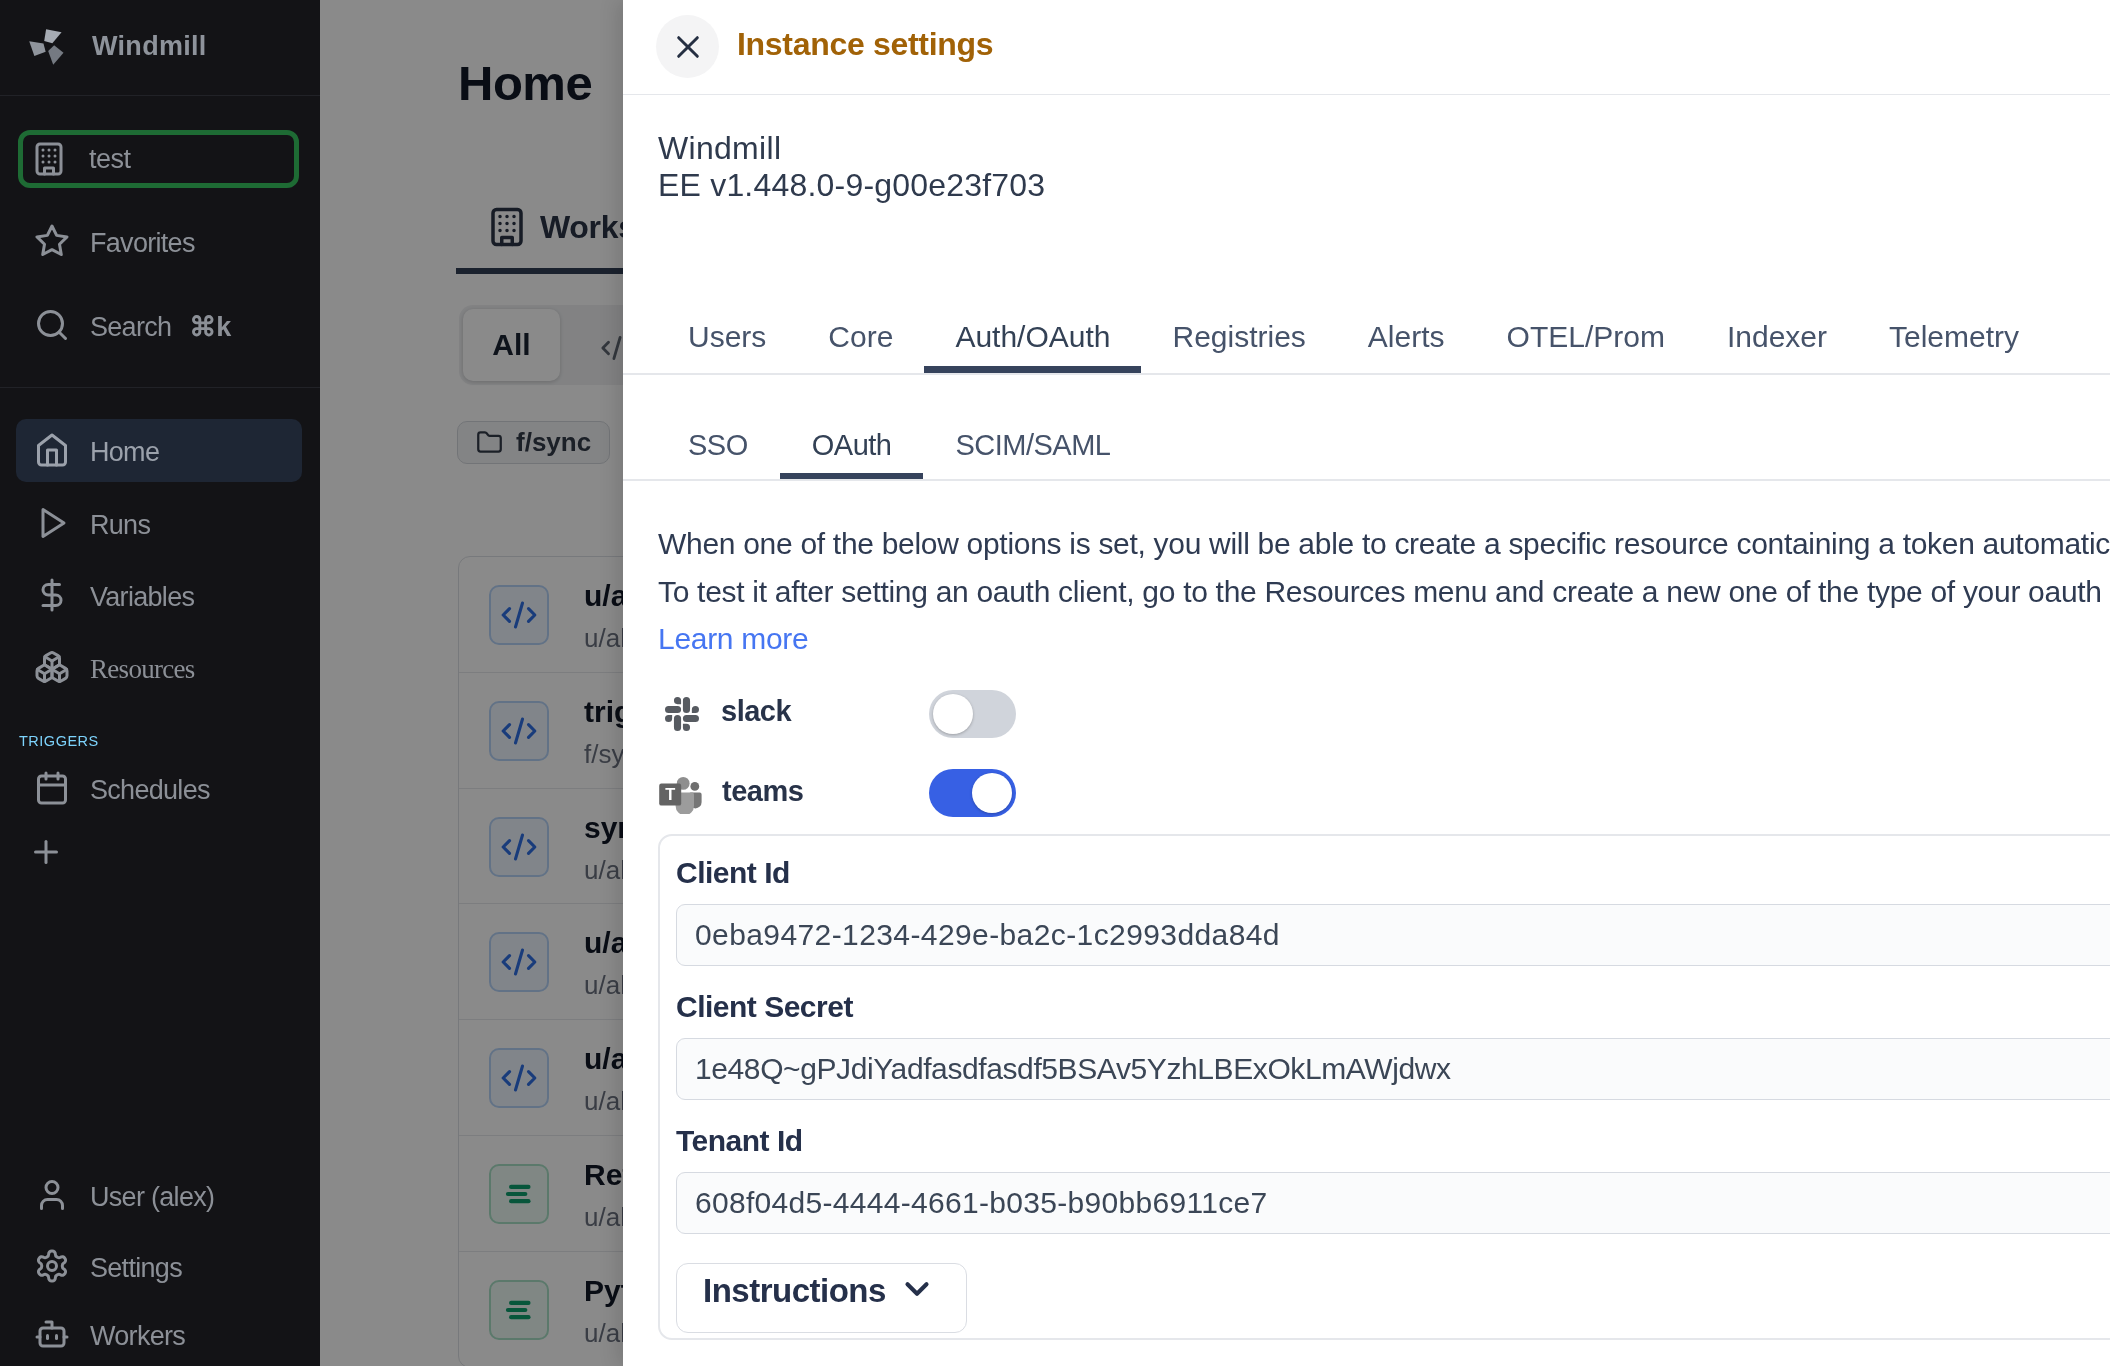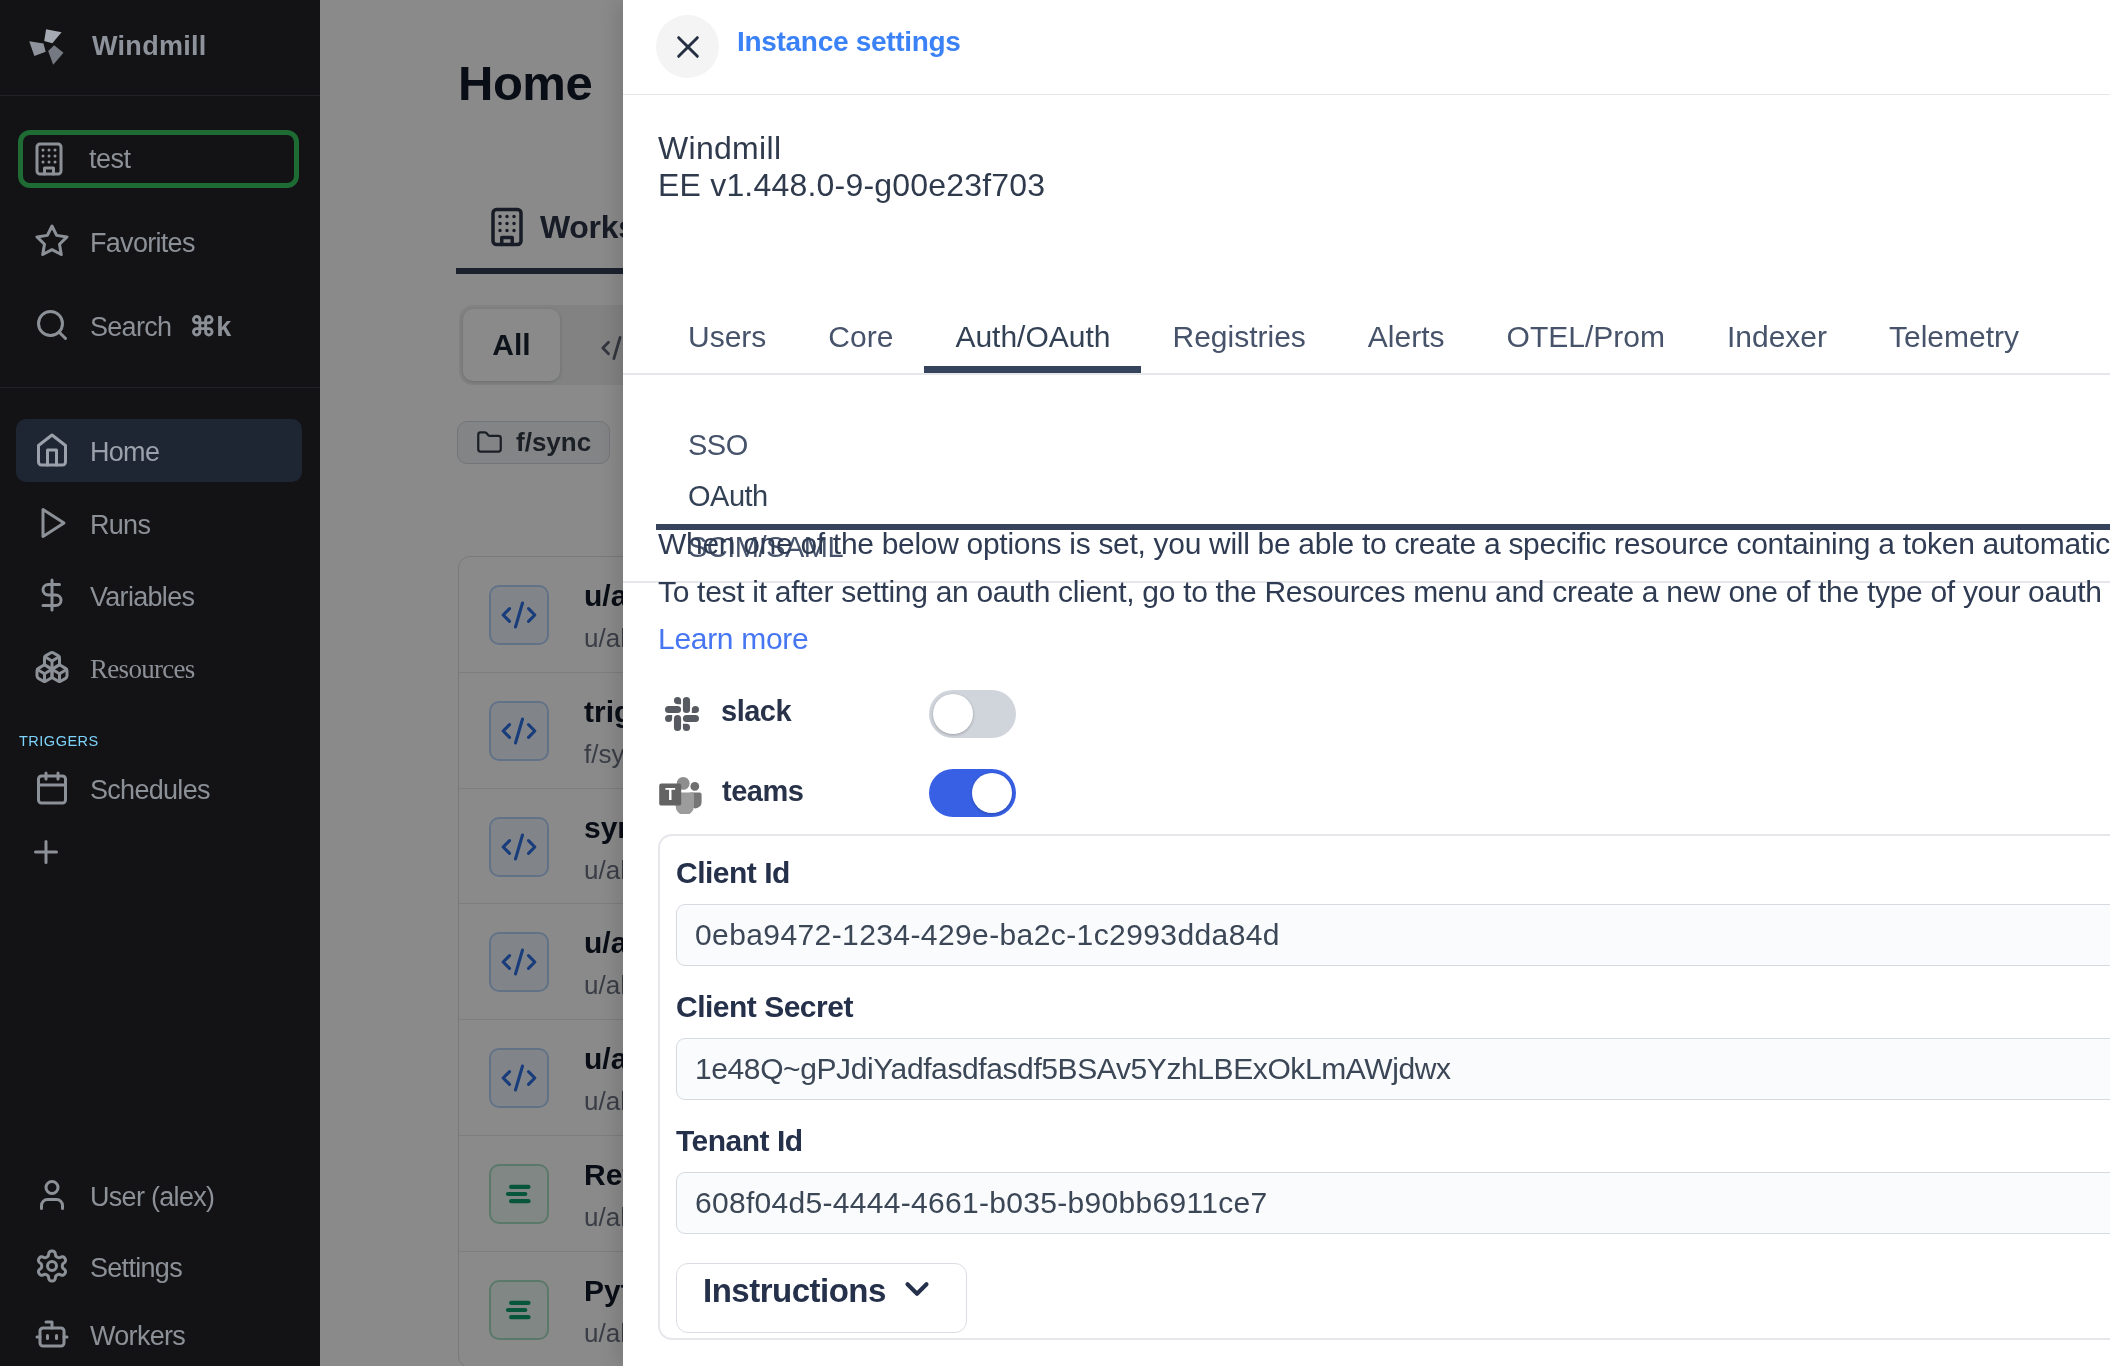--- a/index.html
+++ b/index.html
@@ -38,30 +38,30 @@
   .rt { position:absolute; left:125px; top:22px; font-size:30px; font-weight:bold; color:#111827; white-space:nowrap; }
   .rs { position:absolute; left:125px; top:66px; font-size:26px; color:#6b7280; white-space:nowrap; }
 
   
   #overlay { position:absolute; left:320px; top:0; width:1790px; height:1366px; background:rgba(0,0,0,0.46); z-index:40; }
 
   
   #drawer { position:absolute; left:623px; top:0; width:1487px; height:1366px; background:#fff; z-index:50; overflow:hidden; box-shadow:-6px 0 18px rgba(0,0,0,0.12); }
   #dhead { position:absolute; left:0; top:0; width:1487px; height:95px; border-bottom:1.5px solid #e5e7eb; }
   #closebtn { position:absolute; left:33px; top:15px; width:63px; height:63px; border-radius:50%; background:#f4f4f5; color:#374151; display:flex; align-items:center; justify-content:center; }
-  #dtitle { position:absolute; left:114px; top:26px; font-size:28px; font-weight:bold; color:#3b82f6; letter-spacing:-0.3px; }
+  #dtitle { position:absolute; left:114px; top:26px; font-size:32px; font-weight:bold; color:#a16207; letter-spacing:-0.3px; }
   #wmname { position:absolute; left:35px; top:130px; font-size:32px; letter-spacing:0.3px; color:#2f3a4d; }
   #wmver { position:absolute; left:35px; top:167px; font-size:32px; letter-spacing:0.2px; color:#2f3a4d; }
 
   #tabs { position:absolute; left:0; top:319px; width:1565px; border-bottom:2px solid #e5e7eb; display:flex; padding-left:34px; }
   #tabs .tab { padding:0 31px 18px 31px; font-size:30px; letter-spacing:0; color:#46536a; position:relative; line-height:36px; }
   #tabs .tab.active { color:#334155; }
   #tabs .tab.active::after { content:""; position:absolute; left:0; right:0; bottom:0; height:7px; background:#36435c; }
 
-  #subtabs { position:absolute; left:0; top:428px; width:1487px; border-bottom:2px solid #e5e7eb; display:flex; padding-left:33px;flex-direction:column; }
+  #subtabs { position:absolute; left:0; top:428px; width:1487px; border-bottom:2px solid #e5e7eb; display:flex; padding-left:33px; }
   #subtabs .tab { padding:0 32px 17px 32px; font-size:29px; letter-spacing:-0.5px; color:#46536a; position:relative; line-height:34px; }
   #subtabs .tab.active { color:#334155; }
   #subtabs .tab.active::after { content:""; position:absolute; left:0; right:0; bottom:0; height:6px; background:#36435c; }
 
   .para { position:absolute; left:35px; white-space:nowrap; font-size:30px; letter-spacing:-0.3px; color:#2f3b52; line-height:47.5px; }
   #learn { position:absolute; left:35px; top:622px; font-size:30px; letter-spacing:-0.3px; color:#4676f2; }
 
   .oauthrow { position:absolute; left:35px; height:56px; display:flex; align-items:center; }
   .oauthrow .nm { font-size:29px; font-weight:bold; color:#283349; position:relative; top:-3px; letter-spacing:-0.5px; }
   .toggle { position:absolute; left:306px; width:87px; height:48px; border-radius:24px; }

